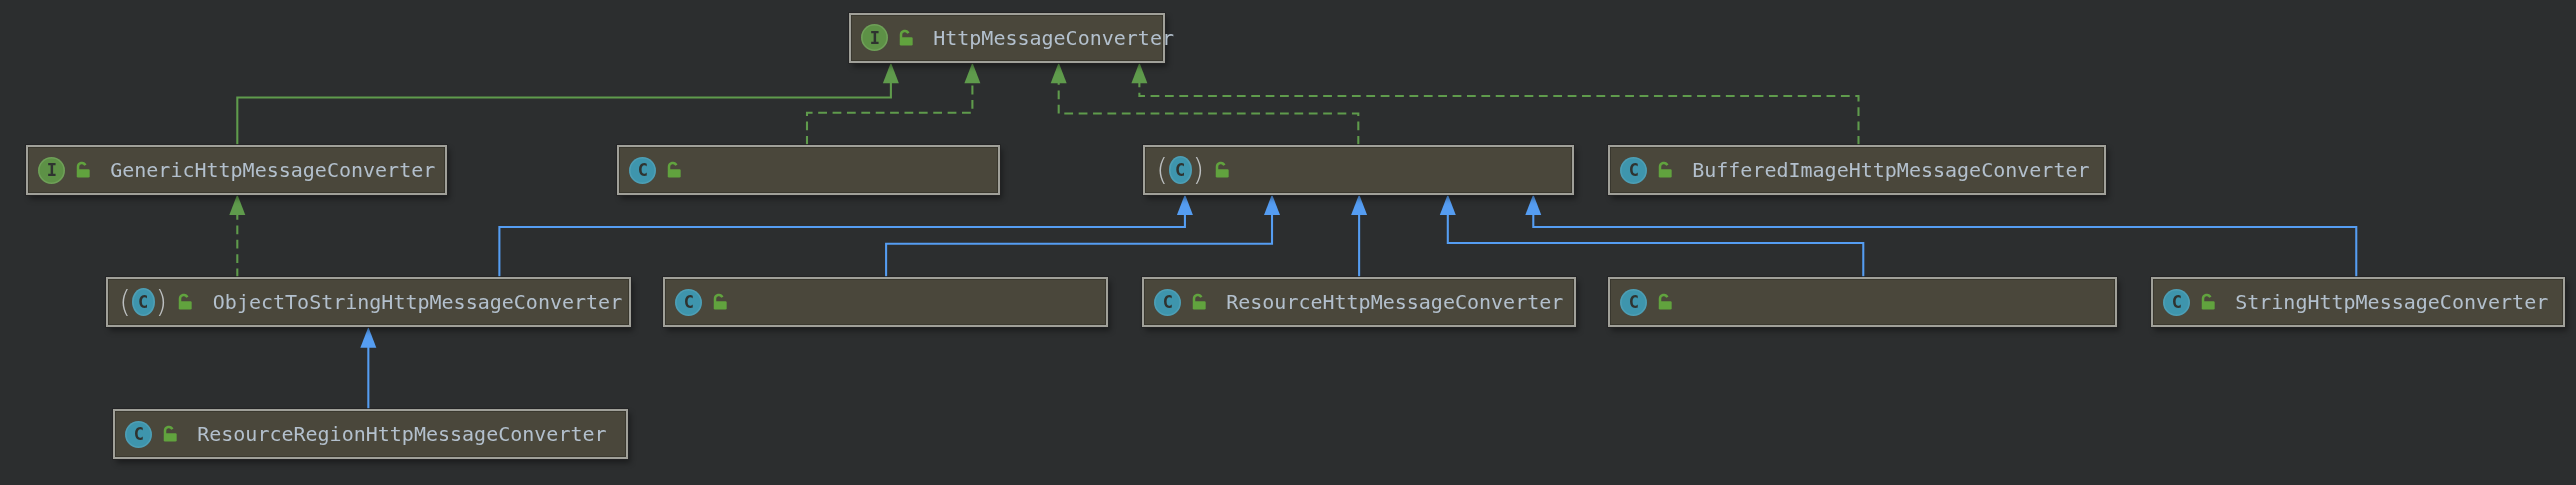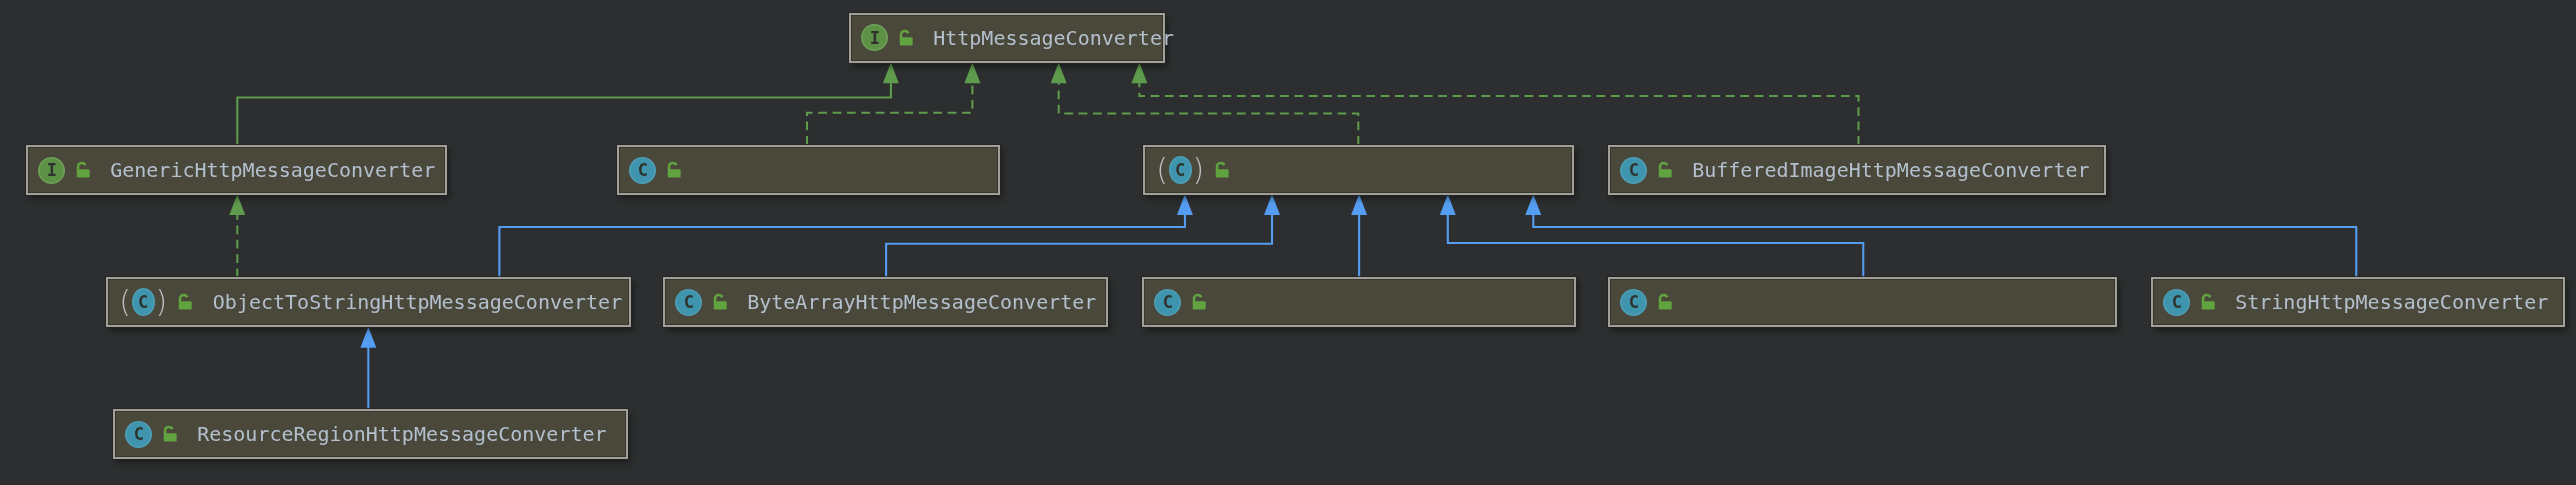--- a/index.html
+++ b/index.html
@@ -136,30 +136,30 @@
         <span class="label">ObjectToStringHttpMessageConverter</span>
       </div>
       <div class="node" style="left: 663px; top: 277px; width: 445px; height: 50px;">
         <span class="icon-wrap">
           <span class="circle class-circle">C</span>
         </span>
         <svg class="lock" width="20" height="20" viewBox="0 0 24 24">
           <path d="M6 12 V8.2 a4.6 4.6 0 0 1 8.8 -1.9" fill="none" stroke="#61a33e" stroke-width="3"></path>
           <rect x="4.5" y="11" width="15.5" height="10" rx="1.5" fill="#61a33e"></rect>
         </svg>
-        <span class="label">ByteArrayHttpMessageConverter</span>
       </div>
       <div class="node" style="left: 1142px; top: 277px; width: 434px; height: 50px;">
         <span class="icon-wrap">
           <span class="circle class-circle">C</span>
         </span>
         <svg class="lock" width="20" height="20" viewBox="0 0 24 24">
           <path d="M6 12 V8.2 a4.6 4.6 0 0 1 8.8 -1.9" fill="none" stroke="#61a33e" stroke-width="3"></path>
           <rect x="4.5" y="11" width="15.5" height="10" rx="1.5" fill="#61a33e"></rect>
         </svg>
+        <span class="label">ResourceHttpMessageConverter</span>
       </div>
       <div class="node" style="left: 1608px; top: 277px; width: 509px; height: 50px;">
         <span class="icon-wrap">
           <span class="circle class-circle">C</span>
         </span>
         <svg class="lock" width="20" height="20" viewBox="0 0 24 24">
           <path d="M6 12 V8.2 a4.6 4.6 0 0 1 8.8 -1.9" fill="none" stroke="#61a33e" stroke-width="3"></path>
           <rect x="4.5" y="11" width="15.5" height="10" rx="1.5" fill="#61a33e"></rect>
         </svg>
       </div>

